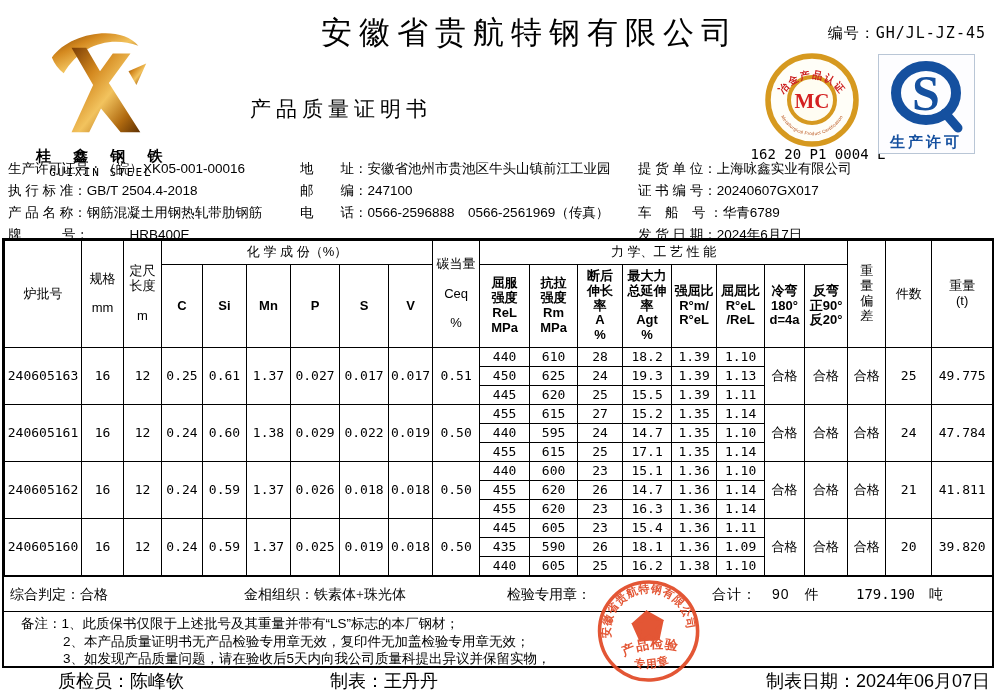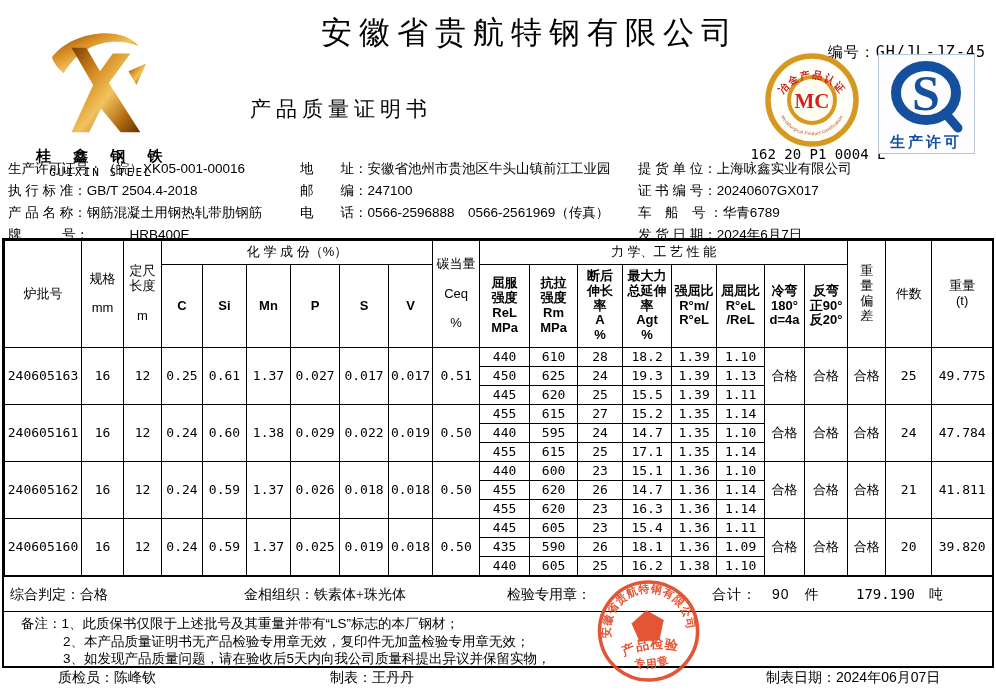--- a/index.html
+++ b/index.html
@@ -15,21 +15,20 @@
     font-size:31px; letter-spacing:7px; font-weight:400; white-space:nowrap;
   }
   .doc-title {
     position:absolute; left:250px; top:95px; width:560px; text-align:left;
     font-family:"Liberation Serif","DejaVu Serif",serif;
     font-size:21px; letter-spacing:5px; white-space:nowrap;
   }
   .cert-number {
     position:absolute; top:24px; right:10px; font-size:15px; letter-spacing:1px;
     font-family:"DejaVu Sans Mono","Liberation Mono",monospace;
-    margin-top:19px;
   }
   
   .logo-wrap { position:absolute; left:36px; top:28px; width:130px; text-align:center; }
   .logo-cn { font-size:15px; font-weight:bold; letter-spacing:9px; white-space:nowrap; margin-top:1px; }
   .logo-en { font-size:11px; letter-spacing:2px; font-family:"DejaVu Sans Mono","Liberation Mono",monospace; white-space:nowrap; }
   
   .mc-badge { position:absolute; left:764px; top:52px; width:96px; height:96px; }
   .mc-code  { position:absolute; left:748px; top:146px; width:140px; text-align:center;
               font-size:14px; font-family:"DejaVu Sans Mono","Liberation Mono",monospace; white-space:nowrap; }
   .qs-badge { position:absolute; left:878px; top:54px; width:97px; height:100px;
@@ -70,21 +69,21 @@
   .sum-weight    { left:852px; font-family:"DejaVu Sans Mono","Liberation Mono",monospace; }
   
   .notes {
     position:relative; width:100%; height:70px; border-top:1px solid #000;
     font-size:13.5px; line-height:17.5px; padding:3px 17px; white-space:nowrap;
   }
   .notes .n1 { padding-left:0; }
   .notes .n2, .notes .n3 { padding-left:42px; }
   .notes .n4 { padding-left:56px;margin-top:28px; }
   
-  .footer { position:absolute; left:0; top:666px; width:996px; height:24px; font-size:14px; }
+  .footer { position:absolute; left:0; top:666px; width:996px; height:24px; font-size:18px; }
   .footer span { position:absolute; top:3px; white-space:nowrap; }
   .ft-inspector { left:58px; }
   .ft-preparer  { left:330px; }
   .ft-date      { left:766px; }
   
   .stamp {
     position:absolute; left:596px; top:576px; width:106px; height:118px;
     transform:rotate(-6deg); opacity:0.93; pointer-events:none; z-index:5;
   }
 </style>

